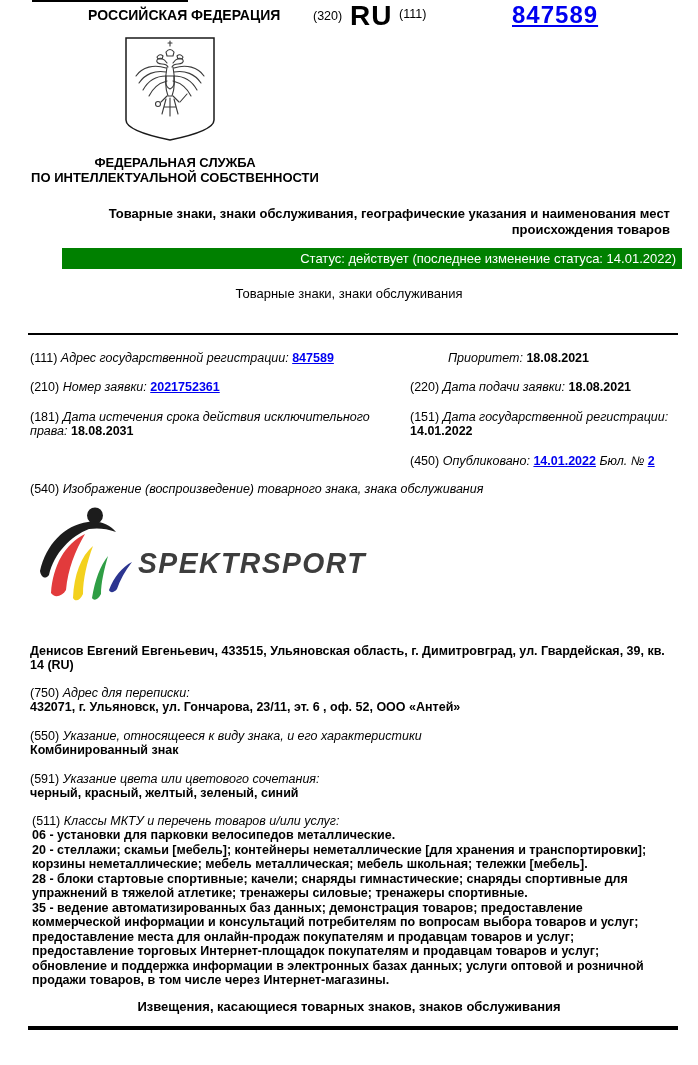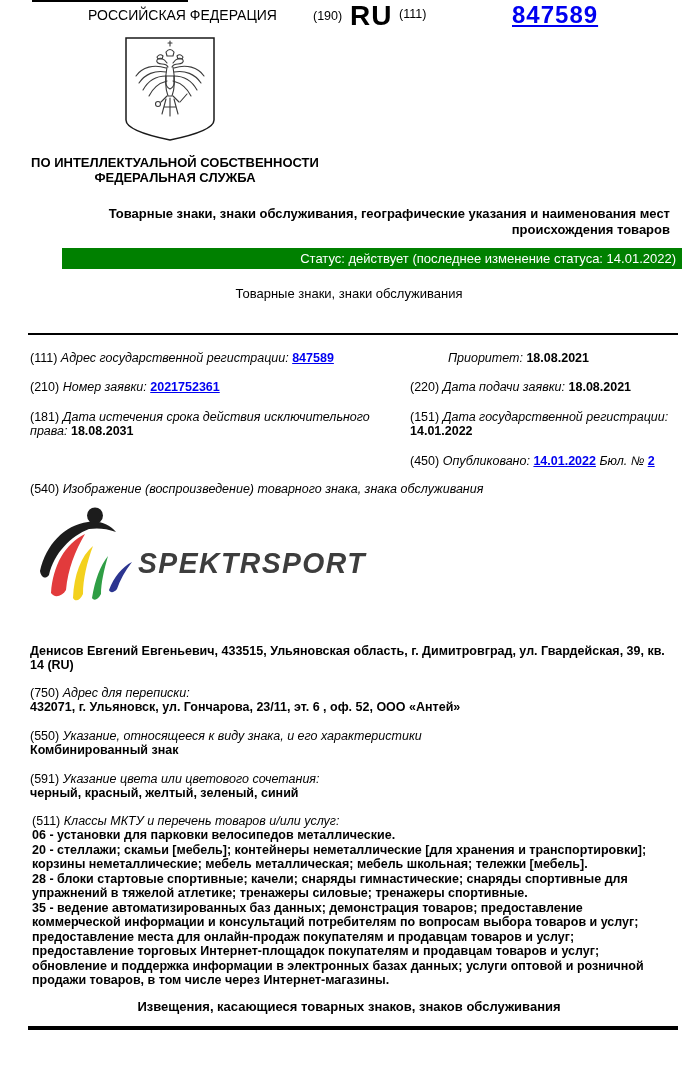--- a/index.html
+++ b/index.html
@@ -6,21 +6,21 @@
   html,body { background:#ffffff; }
   body {
     width:698px; height:1065px; overflow:hidden; position:relative;
     font-family:"Liberation Sans","DejaVu Sans",sans-serif;
     font-size:12.5px; line-height:14.5px; color:#000;
   }
   .top-sliver { position:absolute; left:32px; top:0; width:156px; height:2px; background:#000; }
 
   
   .header { position:relative; height:198px; }
-  .country { position:absolute; left:88px; top:8px; font-weight:normal; font-size:14px; }
+  .country { position:absolute; left:88px; top:8px; font-weight:bold; font-size:14px; }
   .code-sm { position:absolute; font-size:12.5px; }
   .c190 { left:313px; top:9px; }
   .c111 { left:399px; top:7px; }
   .ru-big { position:absolute; left:350px; top:9px; font-size:28px; font-weight:bold; letter-spacing:1px; }
   .reg-big { position:absolute; left:512px; top:8px; font-size:24px; font-weight:bold;
              color:#0000f0; text-decoration:underline; cursor:pointer; letter-spacing:1px; }
   .coat { position:absolute; left:124px; top:36px; width:92px; height:106px; }
   .office { position:absolute; left:0; top:155px; width:350px; text-align:center;
             font-weight:bold; font-size:13px; line-height:15px; }
 
@@ -49,21 +49,21 @@
   .sec-holder { margin-top:42px; }
   .notices { margin-top:12px; text-align:center; font-weight:bold; font-size:13px; }
 </style>
 </head>
 <body>
 
 <div class="top-sliver"></div>
 
 <div class="header">
   <div class="country">РОССИЙСКАЯ ФЕДЕРАЦИЯ</div>
-  <span class="code-sm c190">(190)</span>
+  <span class="code-sm c190">(320)</span>
   <span class="ru-big">RU</span>
   <span class="code-sm c111">(111)</span>
   <a class="reg-big">847589</a>
 
   <div class="coat">
     <svg viewBox="0 0 92 106" width="92" height="106">
       <path d="M2,2 H90 V84 Q90,95 46,104 Q2,95 2,84 Z" fill="#ffffff" stroke="#1a1a1a" stroke-width="1.5"></path>
       <g stroke="#3a3a3a" fill="none" stroke-width="1.1" stroke-linecap="round" stroke-linejoin="round">
         <path d="M46,10 v-5 M44,7 h4"></path>
         <path d="M42,16 q4,-5 8,0 l-1,4 h-6 Z"></path>
@@ -83,22 +83,22 @@
         <path d="M42,40 h8 v7 q0,4 -4,6 q-4,-2 -4,-6 Z"></path>
         <path d="M43,60 L37,66 M49,60 L55,66"></path>
         <circle cx="34" cy="68" r="2.5"></circle>
         <path d="M56,66 L63,58"></path>
         <path d="M42,63 L38,78 M46,62 L46,80 M50,63 L54,78 M40,71 L52,71"></path>
       </g>
     </svg>
   </div>
 
   <div class="office">
+    <div>ФЕДЕРАЛЬНАЯ СЛУЖБА</div>
     <div>ПО ИНТЕЛЛЕКТУАЛЬНОЙ СОБСТВЕННОСТИ</div>
-    <div>ФЕДЕРАЛЬНАЯ СЛУЖБА</div>
   </div>
 </div>
 
 <div class="doc-title">Товарные знаки, знаки обслуживания, географические указания и наименования мест происхождения товаров</div>
 
 <div class="status-bar">
   <span>Статус: действует (последнее изменение статуса: 14.01.2022)</span>
 </div>
 
 <div class="section-title">Товарные знаки, знаки обслуживания</div>

